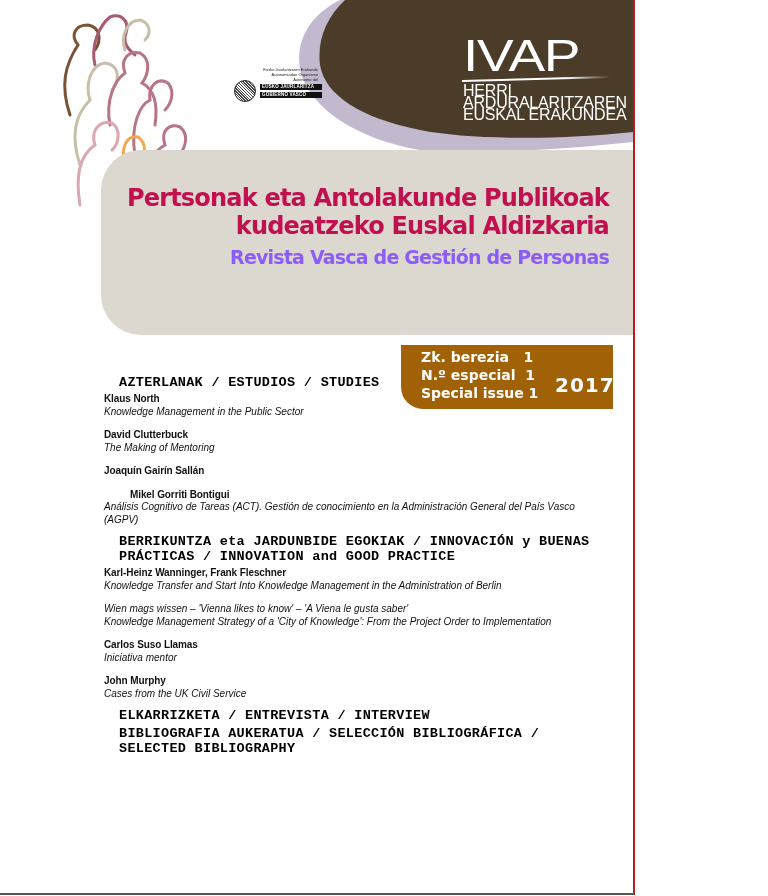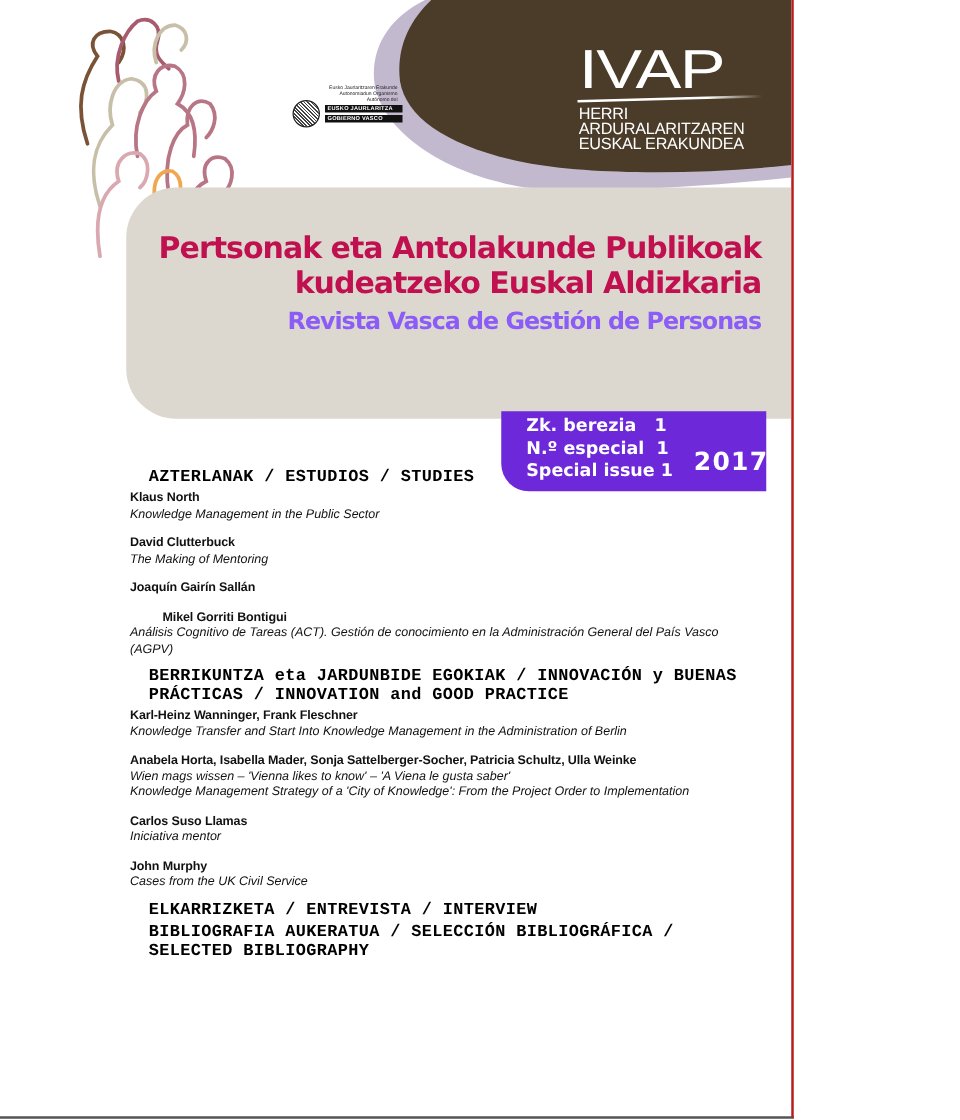--- a/index.html
+++ b/index.html
@@ -5,26 +5,26 @@
     html, body { margin: 0; padding: 0; background: #ffffff; }
     body { width: 768px; height: 896px; position: relative; overflow: hidden; font-family: "Liberation Sans", sans-serif; }
     .page { position: absolute; left: 0; top: 0; width: 633px; height: 893px; background: #fff; border-right: 2px solid #b91c1c; border-bottom: 2px solid #555; overflow: hidden; }
     .brown-arc { position: absolute; left: 0; top: 0; width: 633px; height: 200px; }
     .people { position: absolute; left: 40px; top: 5px; width: 160px; height: 250px; }
     .gov-caption { position: absolute; left: 258px; top: 67px; font-size: 4px; line-height: 5px; color: #222; text-align: right; width: 60px; }
     .gov-badge { position: absolute; left: 234px; top: 80px; width: 20px; height: 20px; border-radius: 50%; border: 1px solid #222; background: repeating-linear-gradient(45deg,#fff 0 1px,#444 1px 2px); }
     .gov-bar { position: absolute; left: 260px; height: 6px; width: 60px; background: #111; color: #fff; font-size: 4.5px; line-height: 6px; font-weight: bold; padding-left: 2px; letter-spacing: .2px; }
     .ivap { position: absolute; left: 463px; top: 34px; color: #fff; font-size: 44px; letter-spacing: -1px; font-weight: normal; line-height: 44px; font-family: "Liberation Sans", sans-serif; transform: scaleX(1.25); transform-origin: left; }
     .ivap-line { position: absolute; left: 462px; top: 78px; width: 148px; height: 2px; background: linear-gradient(90deg,#fff,#fff 70%,rgba(255,255,255,0)); transform: rotate(-1.5deg); }
-    .ivap-sub { position: absolute; left: 463px; top: 85px; color: #fff; font-size: 13px; line-height: 12px; letter-spacing: -.2px; }
+    .ivap-sub { position: absolute; left: 463px; top: 85px; color: #fff; font-size: 16px; line-height: 12px; letter-spacing: -.2px; }
     .grey-panel { position: absolute; left: 101px; top: 150px; width: 532px; height: 185px; background: #dcd8d0; border-radius: 40px 0 0 40px; }
     .titles { position: absolute; right: 24px; top: 184px; text-align: right; font-family: "DejaVu Sans", sans-serif; font-weight: bold; letter-spacing: -.8px; }
     .title-eu { color: #c0104f; font-size: 24px; line-height: 28px; }
     .title-es { color: #8b5cf6; font-size: 19px; line-height: 30px; margin-top: 2px; }
-    .issue-box { position: absolute; left: 401px; top: 329px; width: 212px; height: 64px; background: #6d28d9; border-radius: 0 0 0 22px; }
+    .issue-box { position: absolute; left: 401px; top: 345px; width: 212px; height: 64px; background: #a16207; border-radius: 0 0 0 22px; }
     .issue-lines { position: absolute; left: 20px; top: 3px; color: #fff; font-family: "DejaVu Sans", sans-serif; font-weight: bold; font-size: 14px; line-height: 18px; }
     .issue-year { position: absolute; left: 154px; top: 28px; color: #fff; font-family: "DejaVu Sans", sans-serif; font-weight: bold; font-size: 20px; letter-spacing: 1px; }
     .toc { position: absolute; left: 104px; top: 375px; width: 500px; }
     .sec { font-family: Liberation Mono, monospace; font-weight: bold; color: #000000; font-size: 13.5px; line-height: 15px; letter-spacing: .3px; text-transform: none; margin: 0 0 3px 15px; }
     .entry { margin-bottom: 11px; font-size: 10px; line-height: 12.5px; color: #111; }
     .author { font-weight: normal; letter-spacing: -.1px; }
     .work { font-style: italic; }
   </style>
 </head>
 <body>
@@ -104,21 +104,20 @@
       <div class="author" style="font-weight: 600; padding-left: 26px;">Mikel Gorriti Bontigui</div>
       <div class="work">Análisis Cognitivo de Tareas (ACT). Gestión de conocimiento en la Administración General del País Vasco (AGPV)</div>
     </div>
 
     <div class="sec">BERRIKUNTZA eta JARDUNBIDE EGOKIAK / INNOVACIÓN y BUENAS PRÁCTICAS / INNOVATION and GOOD PRACTICE</div>
     <div class="entry">
       <div class="author" style="font-weight: 600;">Karl-Heinz Wanninger, Frank Fleschner</div>
       <div class="work">Knowledge Transfer and Start Into Knowledge Management in the Administration of Berlin</div>
     </div>
     <div class="entry">
-      <div class="author" style="font-weight: 600;">Anabela Horta, Isabella Mader, Sonja Sattelberger-Socher, Patricia Schultz, Ulla Weinke</div>
       <div class="work">Wien mags wissen – 'Vienna likes to know' – 'A Viena le gusta saber'</div>
       <div class="work">Knowledge Management Strategy of a 'City of Knowledge': From the Project Order to Implementation</div>
     </div>
     <div class="entry">
       <div class="author" style="font-weight: 600;">Carlos Suso Llamas</div>
       <div class="work">Iniciativa mentor</div>
     </div>
     <div class="entry" style="margin-bottom:8px">
       <div class="author" style="font-weight: 600;">John Murphy</div>
       <div class="work">Cases from the UK Civil Service</div>

